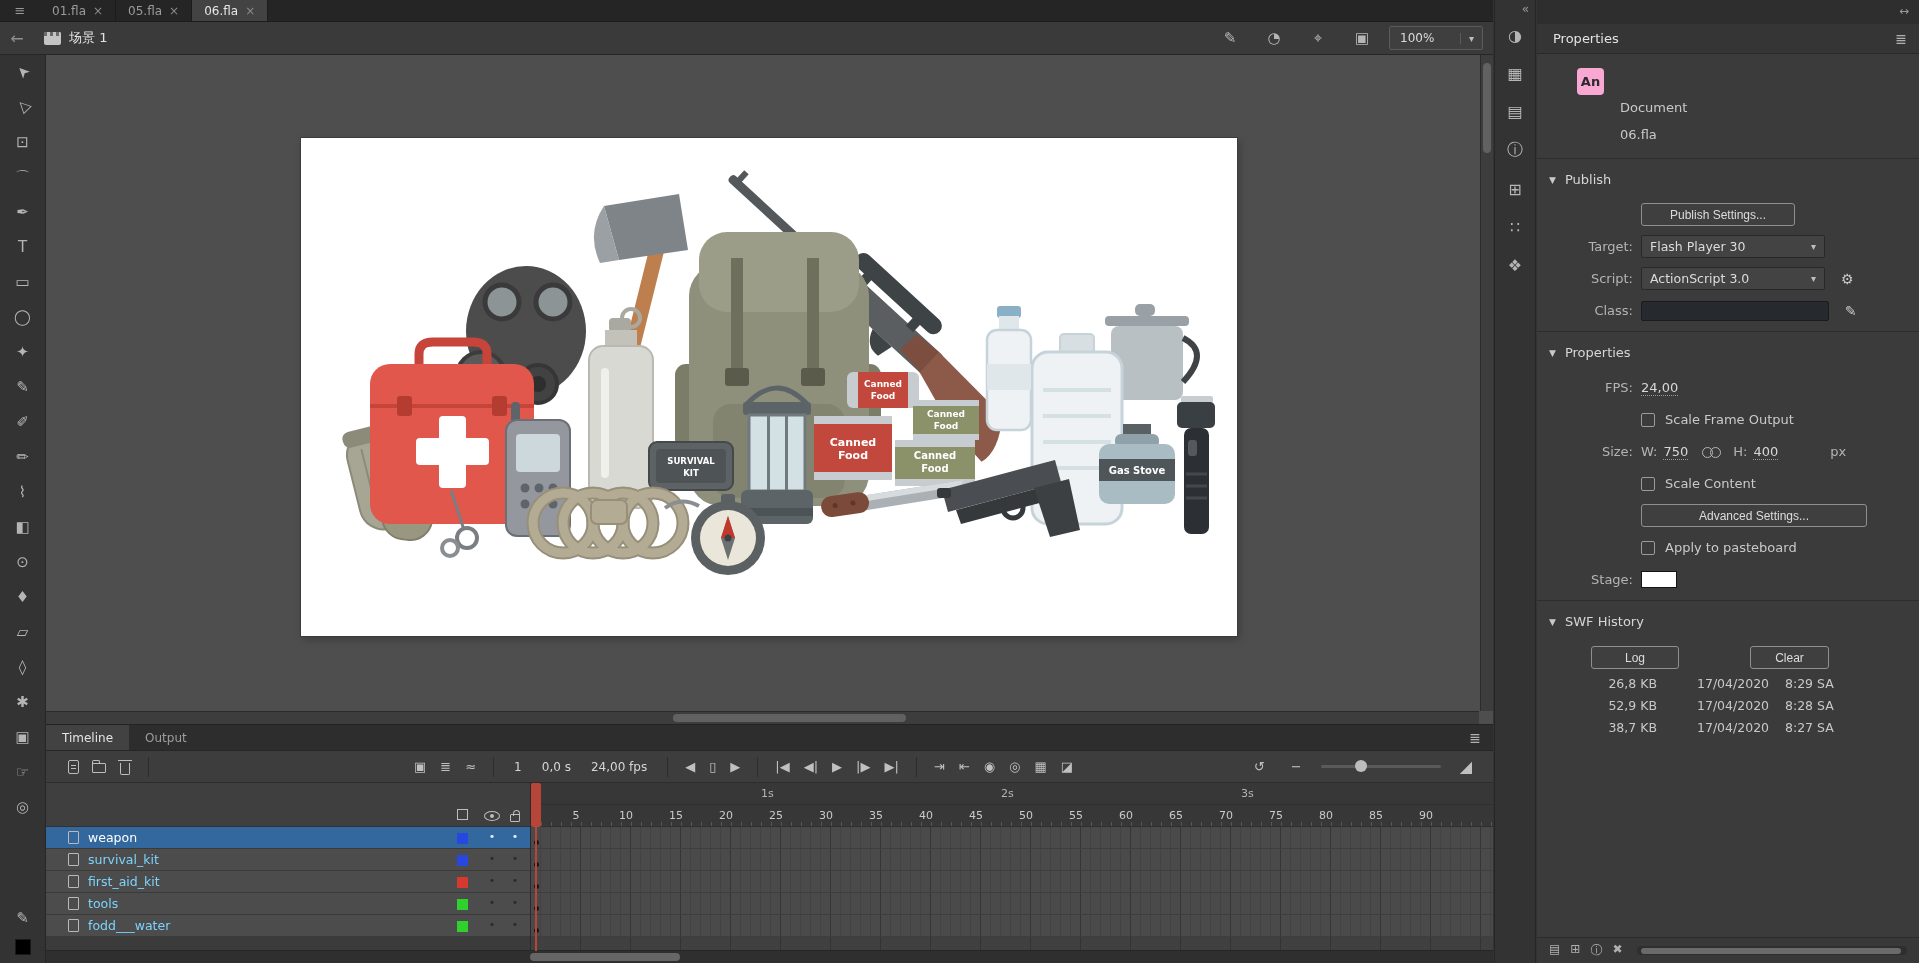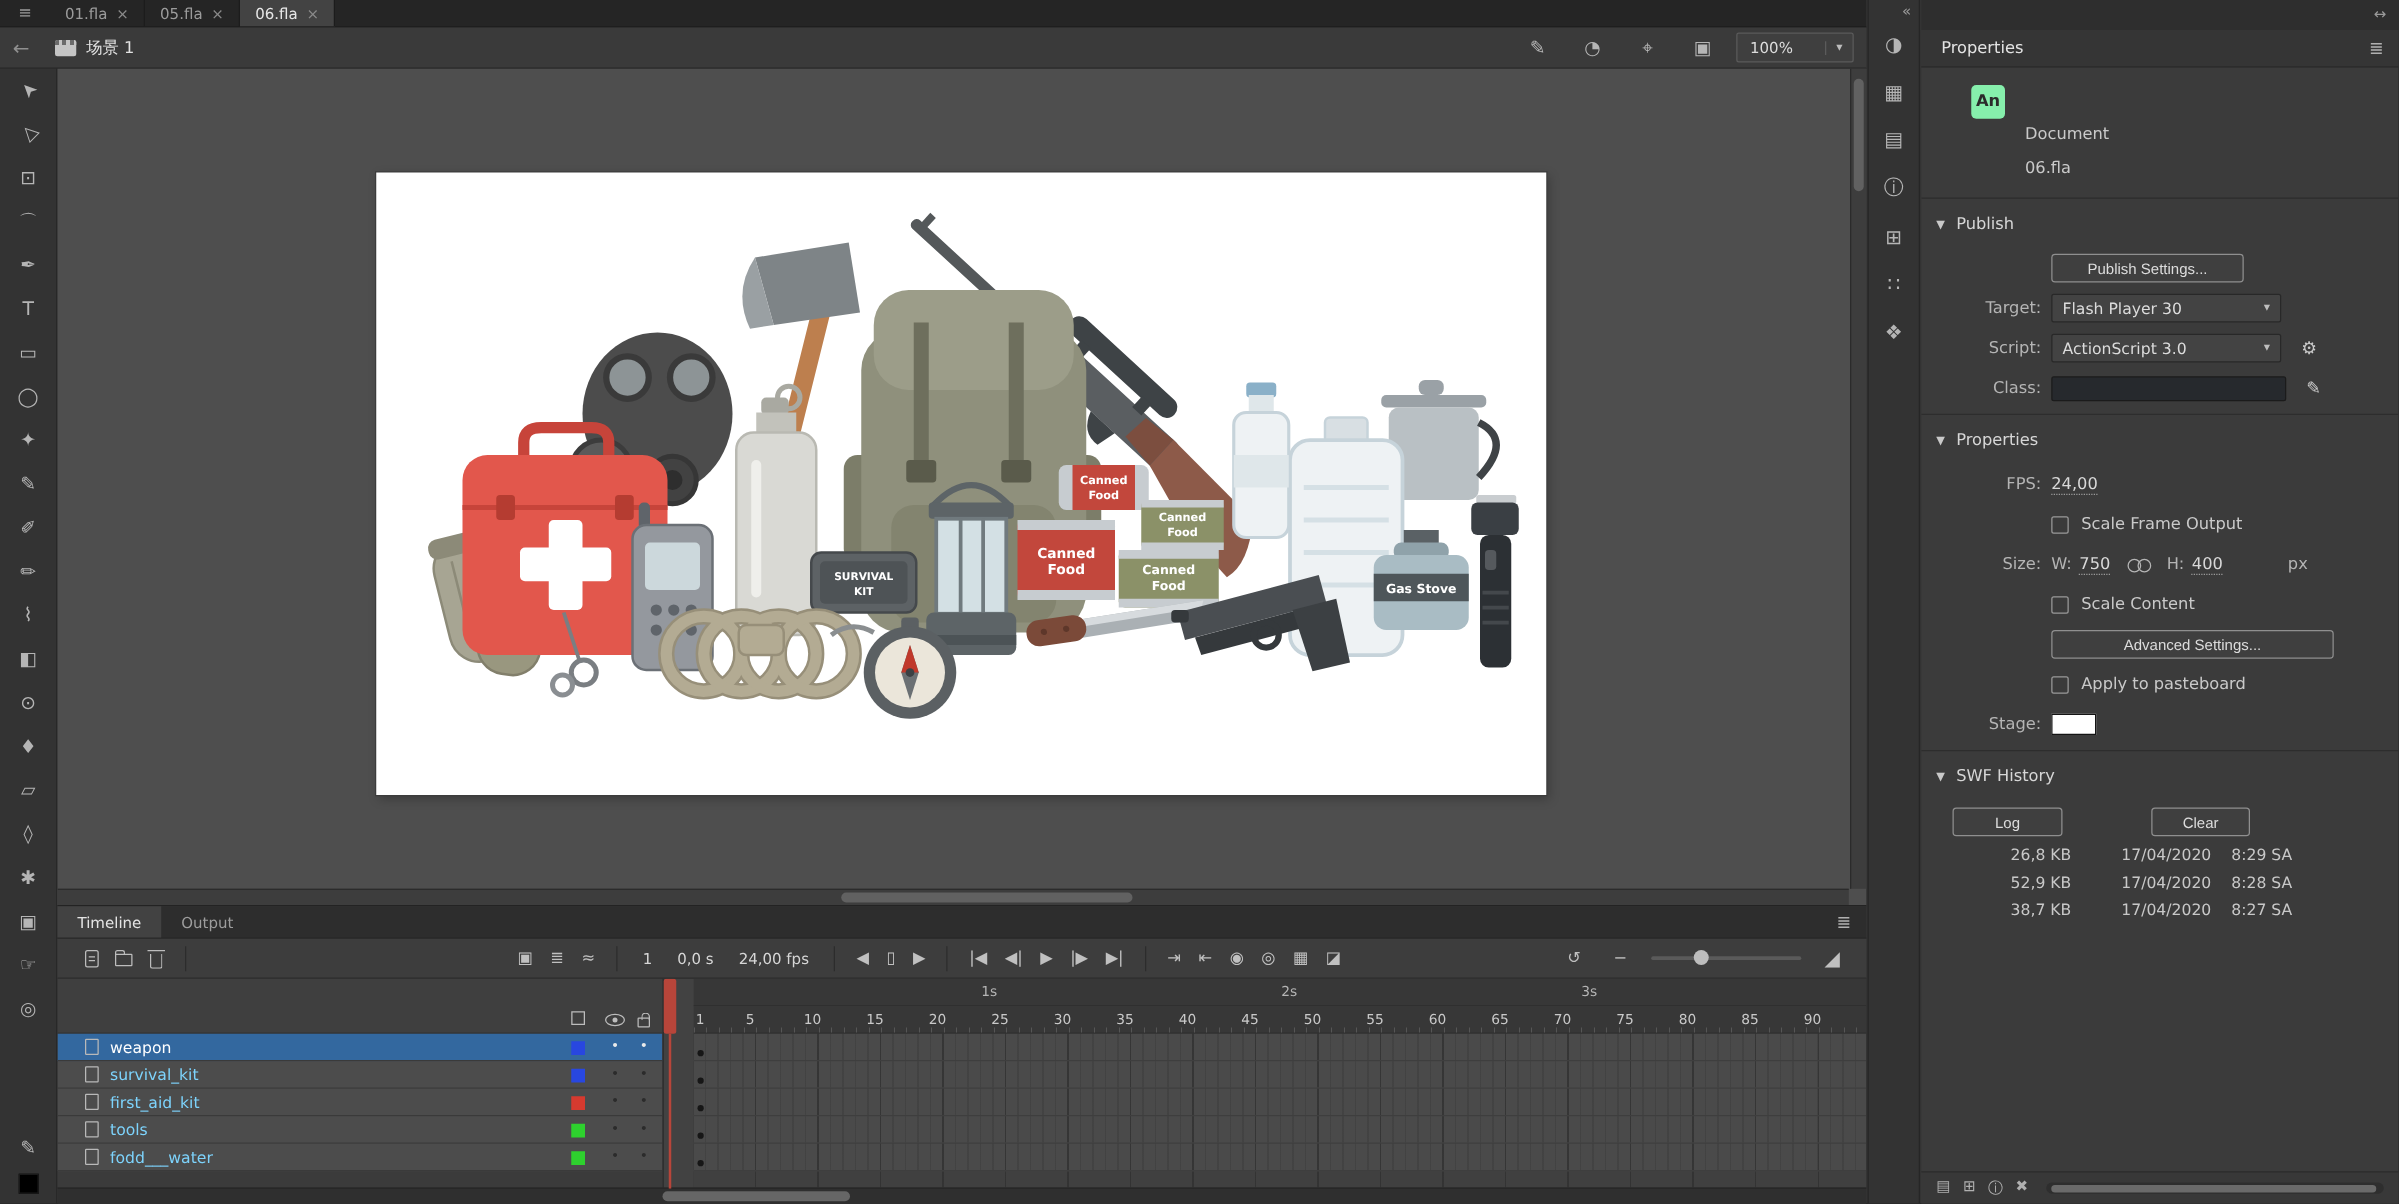--- a/index.html
+++ b/index.html
@@ -81,21 +81,21 @@
   .layer-row.selected { background:#33689f; }
   .layer-row.selected .layer-name { color:#ffffff; }
   .layer-icon { width:11px; height:13px; border:1px solid #b9b9b9; border-radius:1px; margin:0 9px 0 22px; flex:none; }
   .layer-name { font-size:12.5px; color:#7dd3fc; white-space:nowrap; }
   .layer-outline-swatch { position:absolute; left:411px; top:6px; width:11px; height:11px; }
   .layer-dot { position:absolute; width:10px; text-align:center; color:#2b2b2b; font-size:11px; top:3px; }
   .layer-row.selected .layer-dot { color:#eaeaea; }
   .dot-visible { left:441px; }
   .dot-lock { left:464px; }
 
-  .frame-area { position:absolute; left:484px; top:0; right:0; height:100%; border-left:1px solid #2a2a2a; background:#424242;padding-left:24px; }
+  .frame-area { position:absolute; left:484px; top:0; right:0; height:100%; border-left:1px solid #2a2a2a; background:#424242; }
   .ruler-seconds { position:relative; height:22px; background:#373737; border-bottom:1px solid #2f2f2f; }
   .ruler-sec { position:absolute; top:4px; font-size:11px; color:#b5b5b5; }
   .ruler-frames { position:relative; height:22px; background:#373737; border-bottom:1px solid #2f2f2f; }
   .ruler-num { position:absolute; top:4px; font-size:11px; color:#c9c9c9; transform:translateX(-50%); }
   .ruler-frames::after { content:""; position:absolute; left:0; right:0; bottom:0; height:4px;
       background:repeating-linear-gradient(90deg,#565656 0 1px,transparent 1px 10px); }
   .grid-rows { position:relative; }
   .grid-row { height:22px; border-bottom:1px solid #3e3e3e; position:relative;
       background:
         repeating-linear-gradient(90deg, transparent 0 49px, rgba(0,0,0,.20) 49px 50px),
@@ -118,21 +118,21 @@
 
   
   .props-panel { position:absolute; left:1537px; top:0; right:0; height:963px; background:#3b3b3b; }
   .props-top { position:absolute; left:0; right:0; top:0; height:24px; background:#2e2e2e; }
   .props-collapse { position:absolute; right:10px; top:4px; color:#9a9a9a; font-size:12px; cursor:pointer; }
   .props-header { position:absolute; left:0; right:0; top:24px; height:30px; background:#353535; border-bottom:1px solid #2a2a2a; display:flex; align-items:center; }
   .props-title { margin-left:16px; font-size:13px; color:#e3e3e3; }
   .props-menu { position:absolute; right:12px; color:#b0b0b0; font-size:14px; cursor:pointer; }
   .props-body { position:absolute; left:0; right:0; top:54px; bottom:26px; overflow:hidden; padding:12px 0 0 0; }
   .doc-block { display:flex; align-items:flex-start; padding:2px 16px 10px 40px; }
-  .an-badge { width:27px; height:27px; background:#86efac; color:#2b2b2b; border-radius: 4px; font-size:13px; font-weight:bold; display:flex; align-items:center; justify-content:center; }
+  .an-badge { width:27px; height:27px; background:#f9a8d4; color:#2b2b2b; border-radius: 4px; font-size:13px; font-weight:bold; display:flex; align-items:center; justify-content:center; }
   .doc-texts { margin-left:16px;margin-top:32px; }
   .doc-type { color:#c9c9c9; font-size:13px; }
   .doc-name { color:#c9c9c9; font-size:13px; margin-top:12px; }
   .divider { height:1px; background:#2d2d2d; margin:6px 0; }
   .section-header { display:flex; align-items:center; padding:7px 0 7px 12px; color:#d6d6d6; font-size:13px; cursor:pointer; }
   .tri { font-size:9px; color:#c9c9c9; margin-right:9px; }
   .prow { display:flex; align-items:center; margin:9px 0; min-height:23px; }
   .plabel { width:96px; text-align:right; margin-right:8px; color:#b4b4b4; font-size:13px; flex:none; }
   .pvalue { color:#d6d6d6; font-size:13px; }
   .hot { color:#d8d8d8; border-bottom:1px dotted #9a9a9a; cursor:pointer; }
@@ -142,21 +142,21 @@
   .dd-arrow { font-size:10px; color:#bdbdbd; margin-left:6px; }
   .row-icon { margin-left:16px; color:#c9c9c9; font-size:14px; cursor:pointer; }
   .text-input { width:188px; height:20px; background:#26292d; border:1px solid #1b1b1b; border-radius:2px; color:#ddd; font-size:12px; padding:0 5px; }
   .cb { width:14px; height:14px; border:1px solid #9a9a9a; border-radius:2px; background:transparent; flex:none; cursor:pointer; }
   .cb-label { margin-left:10px; color:#c9c9c9; font-size:13px; }
   .wlabel { color:#b4b4b4; font-size:13px; margin-right:6px; }
   .i-link { position:relative; width:17px; height:10px; margin:0 14px; cursor:pointer; }
   .i-link::before,.i-link::after { content:""; position:absolute; top:0; width:9px; height:9px; border:1.5px solid #b5b5b5; border-radius:50%; }
   .i-link::before { left:0; } .i-link::after { left:8px; }
   .stage-swatch { width:36px; height:17px; border:1px solid #141414; cursor:pointer; }
-  .swf-btn-row { display:flex; align-items:flex-start; margin:10px 0 4px 0; }
+  .swf-btn-row { display:flex; align-items:flex-start; margin:10px 0 4px 0;padding-left:29px; }
   .swf-log { width:88px; margin-left:25px; }
   .swf-clear { width:79px; margin-left:71px; }
   .swf-row { display:flex; align-items:center; margin:7px 0; font-size:12.5px; color:#c8c8c8; }
   .swf-size { width:120px; text-align:right; }
   .swf-date { margin-left:40px; width:80px; }
   .swf-time { margin-left:8px; }
   .props-bottom { position:absolute; left:0; right:0; bottom:0; height:26px; border-top:1px solid #2b2b2b; background:#383838; display:flex; align-items:center; padding-left:12px; gap:10px; }
   .mini-btn { color:#b0b0b0; font-size:12px; cursor:pointer; }
   .props-scroll { position:absolute; left:100px; right:12px; top:8px; height:9px; background:#2e2e2e; border-radius:5px; }
   .props-scroll .thumb { position:absolute; left:4px; right:6px; top:1.5px; height:6px; background:#6a6a6a; border-radius:4px; }

